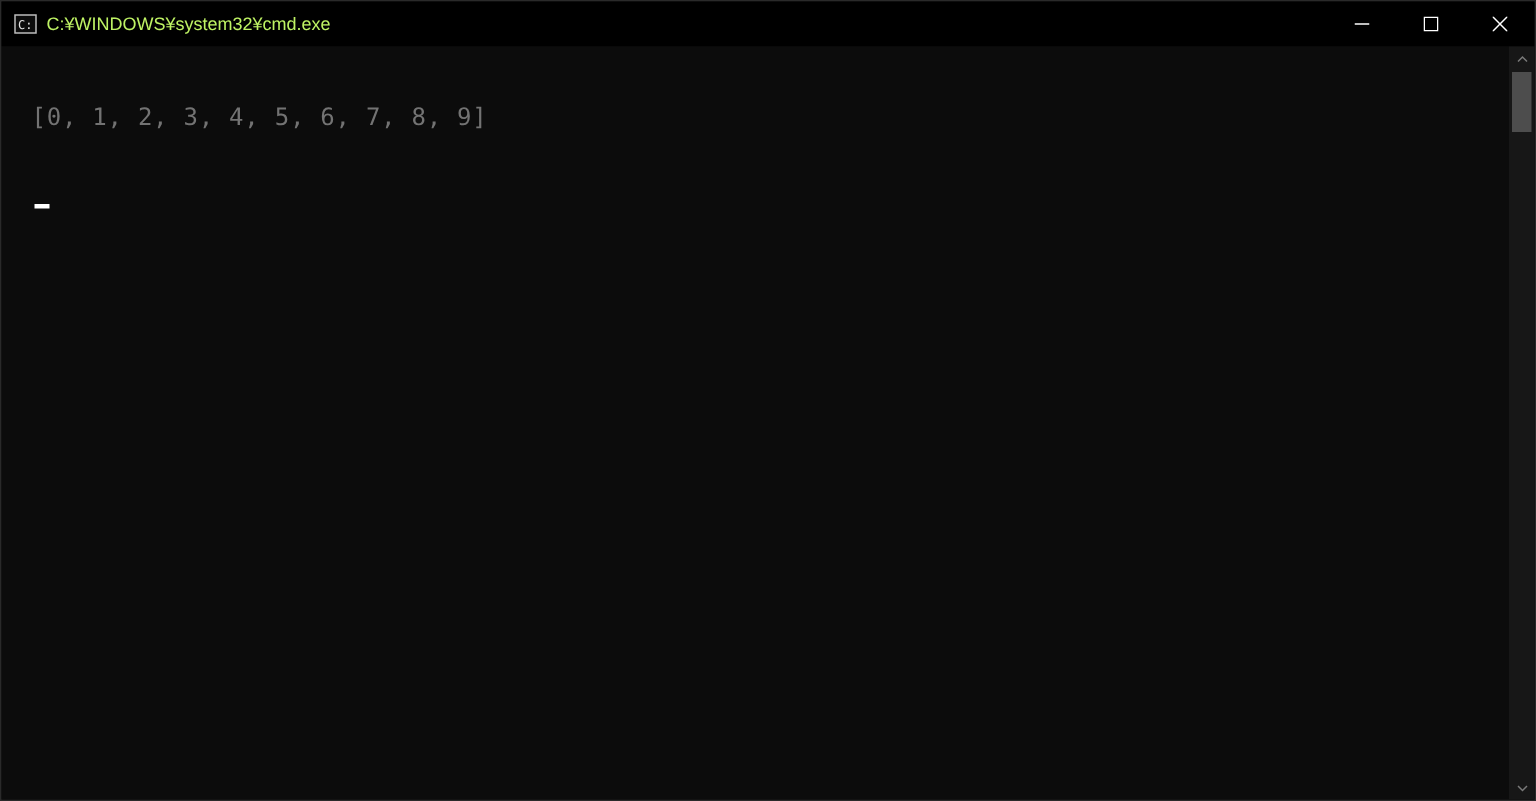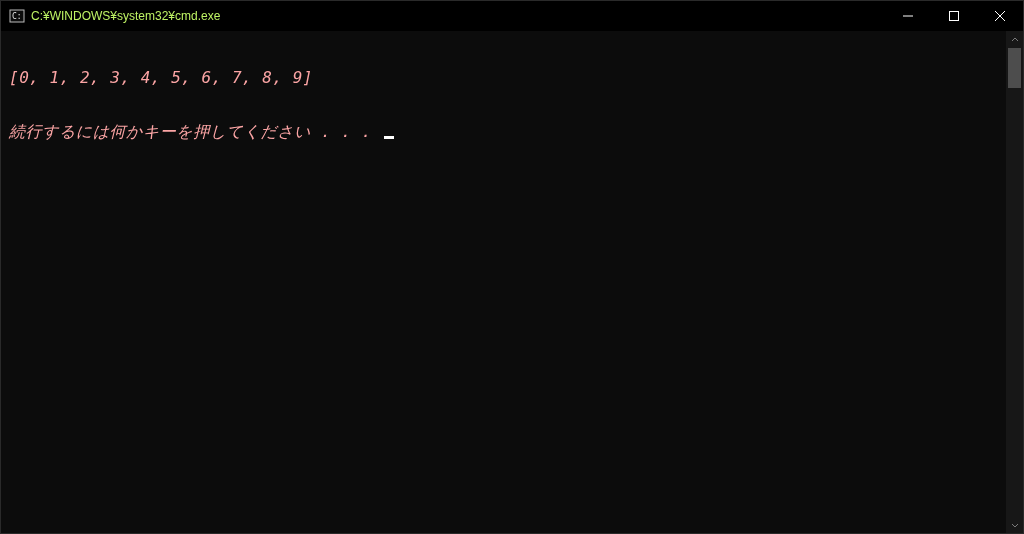--- a/index.html
+++ b/index.html
@@ -60,29 +60,28 @@
   }
   .win-btn svg { pointer-events: none; }
   .client {
     flex: 1 1 auto;
     position: relative;
     background: #0c0c0c;
     display: flex;
   }
   .console {
     flex: 1 1 auto;
-    padding: 2px 4px 0 8px;
-    color: #fca5a5;
+    padding: 2px 4px 0 20px;
+    color: #737373;
     font-family: "MS Gothic", "Consolas", monospace;
     font-size: 16px;
     line-height: 18px;
     white-space: pre;
     overflow: hidden;
     letter-spacing: 0.5px;
-    font-style: italic;
   }
   .console .line { display: block; }
   .cursor {
     display: inline-block;
     width: 10px;
     height: 3px;
     background: #ffffff;
     vertical-align: -2px;
     margin-left: 2px;
   }
@@ -143,21 +142,21 @@
           <line x1="0" y1="0" x2="10" y2="10" stroke="#ffffff" stroke-width="1"></line>
           <line x1="10" y1="0" x2="0" y2="10" stroke="#ffffff" stroke-width="1"></line>
         </svg>
       </button>
     </div>
   </div>
 
   <div class="client">
     <div class="console">
       <span class="line">[0, 1, 2, 3, 4, 5, 6, 7, 8, 9]</span>
-      <span class="line"><span>続行するには何かキーを押してください . . . </span><span class="cursor"></span></span>
+      <span class="line"><span class="cursor"></span></span>
     </div>
     <div class="scrollbar">
       <div class="sb-arrow">
         <svg width="8" height="8" viewBox="0 0 8 8">
           <polyline points="1,5 4,2 7,5" fill="none" stroke="#7a7a7a" stroke-width="1"></polyline>
         </svg>
       </div>
       <div class="sb-track">
         <div class="sb-thumb"></div>
       </div>

